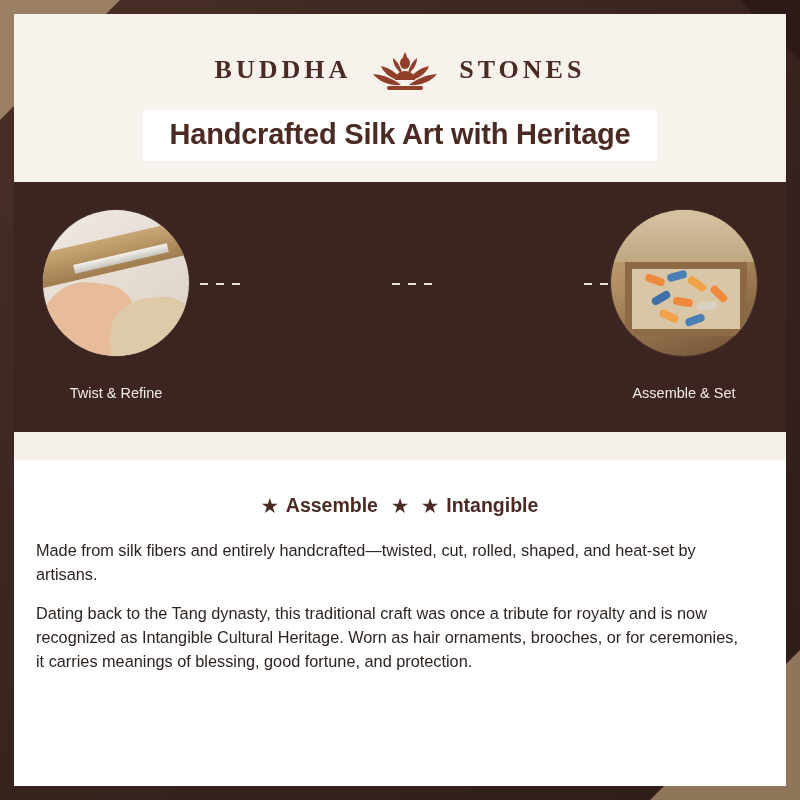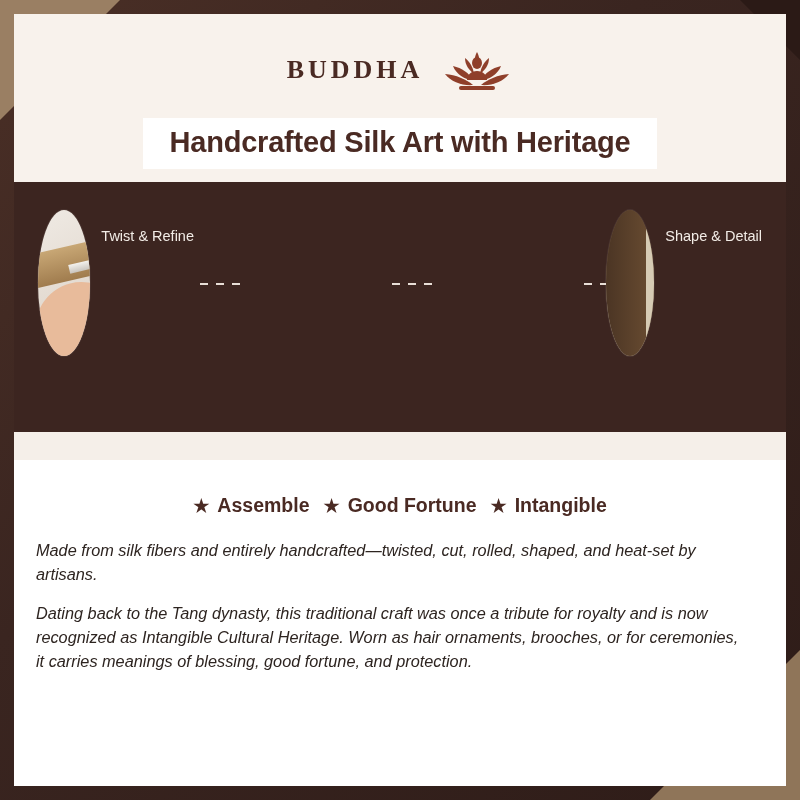--- a/index.html
+++ b/index.html
@@ -75,21 +75,21 @@
   .brand-word {
     font-family: "Liberation Serif", serif;
     font-weight: bold;
     font-size: 26px;
     letter-spacing: 4px;
     color: #4a2a23;
   }
   .lotus { width: 72px; height: 48px; display:block; }
 
   .title-band {
-    margin-top: 24px;
+    margin-top: 16px;
     background: #ffffff;
     padding: 8px 26px 10px;
   }
   .title-band h1 {
     font-family: "Liberation Sans", sans-serif;
     font-weight: bold;
     font-size: 29px;
     color: #4a2a23;
     letter-spacing: -0.2px;
     white-space: nowrap;
@@ -105,21 +105,21 @@
     position: relative;
     height: 100%;
     display: flex;
     align-items: flex-start;
     justify-content: space-between;
     padding: 28px 24px 0 24px;
   }
   .step {
     position: relative;
     width: 156px;
-    display: flex; flex-direction: row; align-items: flex-start; gap: 11px;
+    display: flex; flex-direction: column; align-items: center; gap: 11px;
   }
   .thumb {
     width: 146px; height: 146px;
     border-radius: 50%;
     overflow: hidden;
     position: relative;
     box-shadow: 0 0 0 1px rgba(255,255,255,0.07);
   }
   .step-label {
     margin-top: 18px;
@@ -183,21 +183,20 @@
     margin-top: 34px;
   }
   .feature {
     display: flex; align-items: center; gap: 8px;
     font-size: 19.5px; font-weight: bold; color: #4a2a23;
     white-space: nowrap;
   }
   .star { color: #4a2a23; font-size: 18px; line-height: 1; }
   .paras {
     padding: 22px 36px 0 22px;
-    font-style: italic;
   }
   .paras p {
     font-size: 16.3px;
     line-height: 1.45;
     color: #2d2420;
     margin-bottom: 16px;
   }
 </style>
 </head>
 <body>
@@ -225,20 +224,21 @@
               <path d="M24 12c0 7 4 12 9 16-1-7-4-12-9-16z"></path>
               <path d="M48 12c0 7-4 12-9 16 1-7 4-12 9-16z"></path>
               <path d="M12 20c3 8 12 14 20 14-4-7-11-12-20-14z"></path>
               <path d="M60 20c-3 8-12 14-20 14 4-7 11-12 20-14z"></path>
               <path d="M4 28c6 8 18 12 28 11-7-6-17-10-28-11z"></path>
               <path d="M68 28c-6 8-18 12-28 11 7-6 17-10 28-11z"></path>
               <rect x="18" y="40" width="36" height="4" rx="2"></rect>
             </g>
           </svg>
         </span>
+        <span class="brand-word">STONES</span>
       </div>
 
       <div class="title-band">
         <h1>Handcrafted Silk Art with Heritage</h1>
       </div>
     </div>
 
     <div class="steps">
       <div class="steps-inner">
         <div class="dots d1"></div>
@@ -248,54 +248,51 @@
         <div class="step">
           <div class="thumb t1">
             <div class="plank"></div>
               <div class="blade"></div>
             <div class="hand1"></div>
               <div class="hand2"></div>
           </div>
           <div class="step-label">Twist &amp; Refine</div>
         </div>
 
+
         <div class="step">
-          <div class="thumb t2">
-            <div class="woodL"></div>
-            <div class="mat"></div>
-            <div class="stick" style="left:64px;top:12px;background:#f08a3c;transform:rotate(70deg)"></div>
-            <div class="stick" style="left:80px;top:10px;background:#f6a03f;transform:rotate(80deg)"></div>
-            <div class="stick" style="left:96px;top:14px;background:#e8743a;transform:rotate(65deg)"></div>
-            <div class="stick" style="left:110px;top:20px;background:#f5b05a;transform:rotate(75deg)"></div>
-            <div class="stick" style="left:100px;top:52px;background:#e6e0d2;transform:rotate(-20deg)"></div>
-            <div class="stick" style="left:112px;top:70px;background:#ddd5c4;transform:rotate(-15deg)"></div>
-            <div class="stick" style="left:104px;top:92px;background:#e9e2d0;transform:rotate(-8deg)"></div>
-            <div class="stick" style="left:100px;top:112px;background:#dcd3bf;transform:rotate(-4deg)"></div>
-            <div class="needle"></div>
-            <div class="green1"></div>
-            <div class="green2"></div>
+          <div class="thumb t3">
+            <div class="wall"></div>
+            <div class="tray"></div>
+            <div class="pile" style="left:34px;top:66px;background:#ef8a3c;transform:rotate(20deg)"></div>
+            <div class="pile" style="left:56px;top:62px;background:#4a7fb5;transform:rotate(-15deg)"></div>
+            <div class="pile" style="left:76px;top:70px;background:#f2a24b;transform:rotate(35deg)"></div>
+            <div class="pile" style="left:40px;top:84px;background:#3f6fa6;transform:rotate(-30deg)"></div>
+            <div class="pile" style="left:62px;top:88px;background:#ef8a3c;transform:rotate(10deg)"></div>
+            <div class="pile" style="left:86px;top:92px;background:#d9d2c4;transform:rotate(-8deg)"></div>
+            <div class="pile" style="left:48px;top:102px;background:#f2a24b;transform:rotate(25deg)"></div>
+            <div class="pile" style="left:74px;top:106px;background:#4a7fb5;transform:rotate(-20deg)"></div>
+            <div class="pile" style="left:98px;top:80px;background:#ef8a3c;transform:rotate(45deg)"></div>
           </div>
-          <div class="step-label">Shape &amp; Detail</div>
-        </div>
-
+          <div class="step-label">Assemble &amp; Set</div>
+        </div>
 
       </div>
     </div>
 
     <div class="body-wrap">
       <div class="body-top-strip"></div>
 
       <div class="features">
         <div class="feature">
           <span class="star">★</span>
           <span>Assemble</span>
         </div>
         <div class="feature">
           <span class="star">★</span>
-          <span>Good Fortune</span>
         </div>
         <div class="feature">
           <span class="star">★</span>
           <span>Intangible</span>
         </div>
       </div>
 
       <div class="paras">
         <p>Made from silk fibers and entirely handcrafted—twisted, cut, rolled, shaped, and heat-set by artisans.</p>
         <p>Dating back to the Tang dynasty, this traditional craft was once a tribute for royalty and is now recognized as Intangible Cultural Heritage. Worn as hair ornaments, brooches, or for ceremonies, it carries meanings of blessing, good fortune, and protection.</p>

